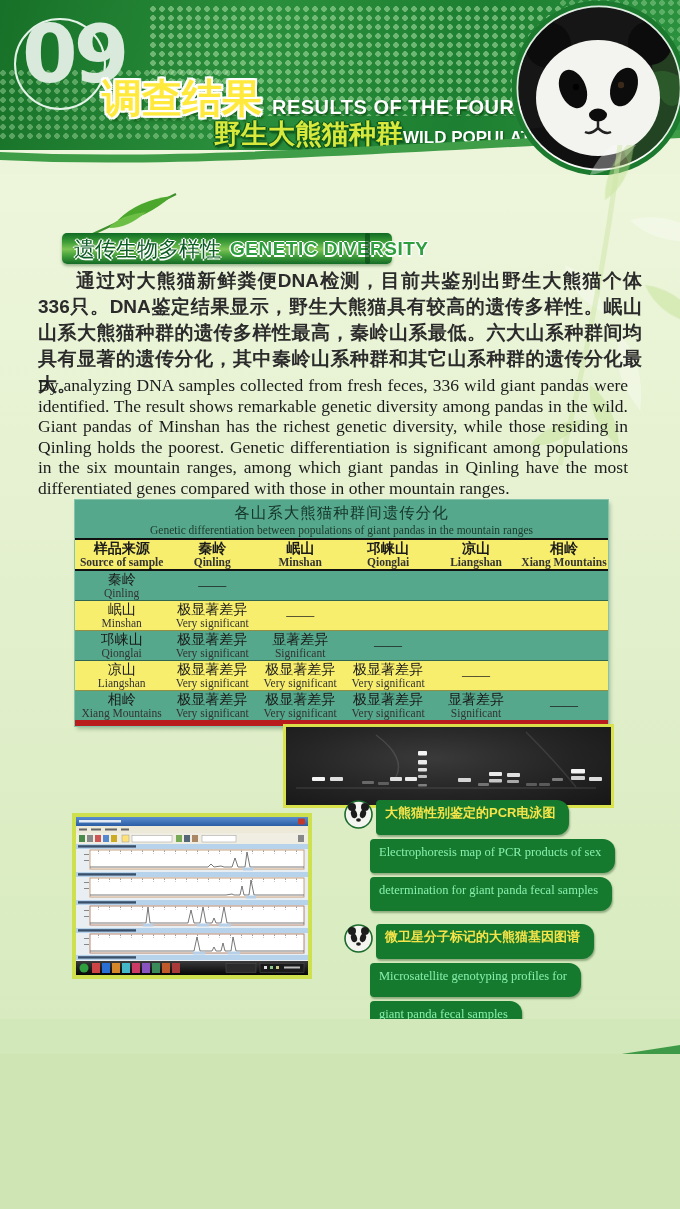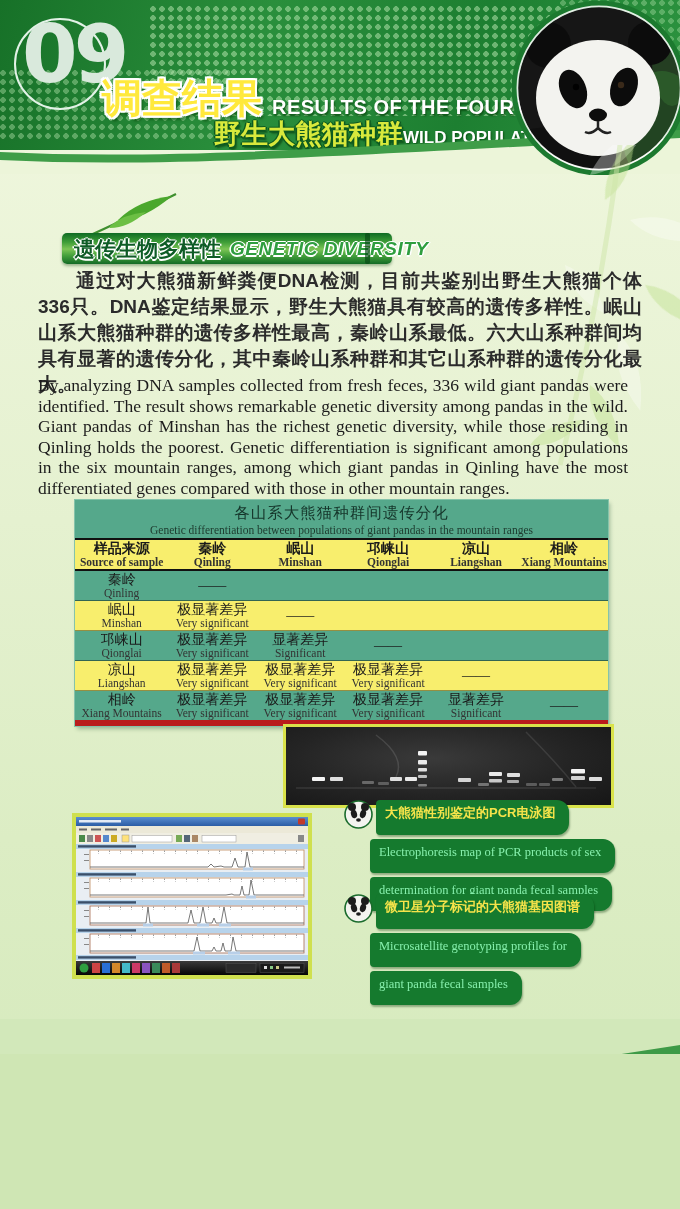--- a/index.html
+++ b/index.html
@@ -30,24 +30,24 @@
   .bodybg{position:absolute;left:0;top:150px;width:680px;height:1059px;
           background:linear-gradient(180deg,#eef6dc 0%,#e5f1d0 35%,#dcedc4 65%,#d4e9bb 100%);}
   .watermark{position:absolute;left:470px;top:145px;}
   .sprig{position:absolute;left:80px;top:188px;}
   
   .banner{position:absolute;left:62px;top:233px;width:330px;height:31px;border-radius:5px;
           background:linear-gradient(180deg,#0f6b24 0%,#3f9e38 30%,#7cc455 52%,#46a23c 72%,#136b26 100%);
           display:flex;align-items:center;gap:9px;padding-left:12px;box-sizing:border-box;
           box-shadow:0 2px 3px rgba(0,60,0,.35);}
   .banner:after{content:"";position:absolute;right:22px;top:0;width:5px;height:31px;background:rgba(6,70,20,.65);border-radius:2px;}
-  .banner-cn{font-size:21px;font-weight:700;color:#0e5c26;line-height:1;white-space:nowrap;
+  .banner-cn{font-size:21px;font-weight:400;color:#0e5c26;line-height:1;white-space:nowrap;
         text-shadow:-1.5px 0 #fff,1.5px 0 #fff,0 -1.5px #fff,0 1.5px #fff;}
   .banner-en{font-size:19px;font-weight:800;color:#2f9e3f;line-height:1;letter-spacing:.5px;white-space:nowrap;
-        text-shadow:-1.5px 0 #fff,1.5px 0 #fff,0 -1.5px #fff,0 1.5px #fff;font-style:italic;}
+        text-shadow:-1.5px 0 #fff,1.5px 0 #fff,0 -1.5px #fff,0 1.5px #fff;}
   
   .para-cn{position:absolute;left:38px;top:268px;width:604px;margin:0;
            font-size:19px;font-weight:700;color:#2b2b2b;line-height:26px;text-align:justify;text-indent:2em;}
   .para-en{position:absolute;left:38px;top:375px;width:590px;margin:0;
            font-family:"Liberation Serif",serif;font-size:17.5px;color:#1c1c1c;line-height:20.5px;text-align:justify;}
   
   .gtable{position:absolute;left:75px;top:500px;width:533px;background:#55a88b;
           box-shadow:0 0 0 1px #85c3aa,2px 3px 4px rgba(0,60,30,.3);padding-top:3px;}
   .gt-title{text-align:center;font-family:"Liberation Serif",serif;font-size:15.5px;color:#15352a;letter-spacing:1px;}
   .gt-sub{text-align:center;font-family:"Liberation Serif",serif;font-size:11.5px;color:#1d3a2e;margin-bottom:2px;}
@@ -59,21 +59,21 @@
   .c-cn{font-family:"Liberation Serif",serif;font-size:14px;color:#1a1a1a;line-height:15px;}
   .c-en{font-family:"Liberation Serif",serif;font-size:11.5px;color:#333;line-height:12px;}
   .col0{width:17.5%;} .colx{width:16.5%;}
   
   .gel{position:absolute;left:283px;top:724px;width:331px;height:84px;border:3px solid #d9e24a;
        background:radial-gradient(ellipse at 45% 40%,#3a3a3a 0%,#242424 55%,#161616 100%);box-sizing:border-box;}
   
   .chrom{position:absolute;left:72px;top:813px;width:240px;height:166px;border:4px solid #cfe04e;background:#e8edf2;box-sizing:border-box;}
   
   .caption{position:absolute;left:344px;width:280px;}
-  .cap1{top:800px;} .cap2{top:894px;}
+  .cap1{top:800px;} .cap2{top:924px;}
   .pico{position:absolute;left:0;top:0;}
   .pill{display:table;margin:0 0 4px 32px;background:#157a2e;border-radius:4px 12px 12px 4px;
         padding:3px 14px 13px 9px;box-shadow:1px 2px 2px rgba(0,50,0,.35);}
   .pill.en{margin-left:26px;}
   .pill-cn-text{font-size:13px;font-weight:700;color:#f5e34a;white-space:nowrap;}
   .pill-en-text{font-family:"Liberation Serif",serif;font-size:12.5px;color:#86efac;white-space:nowrap;text-align:right;}
   
   .footer{position:absolute;left:0;top:1019px;}
 </style>
 </head>

